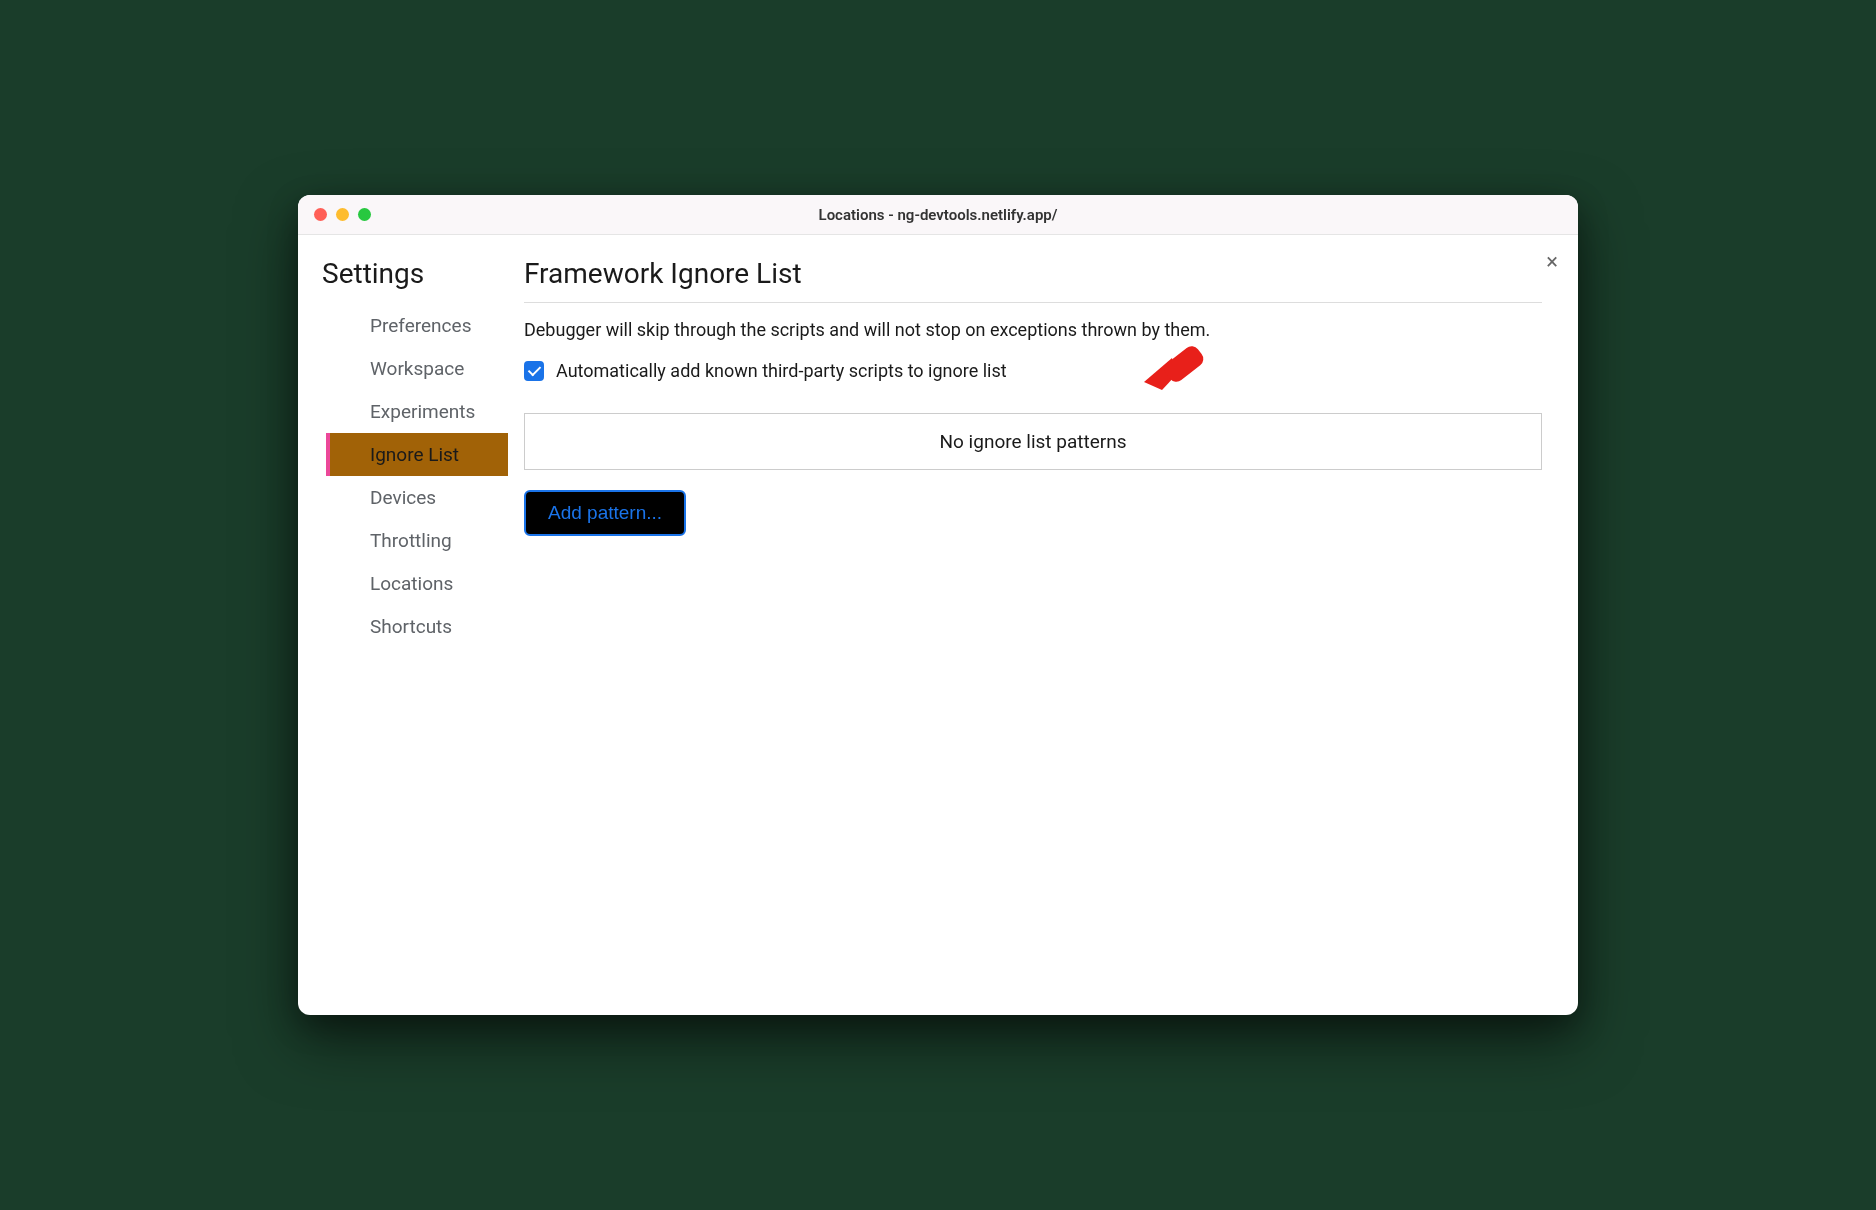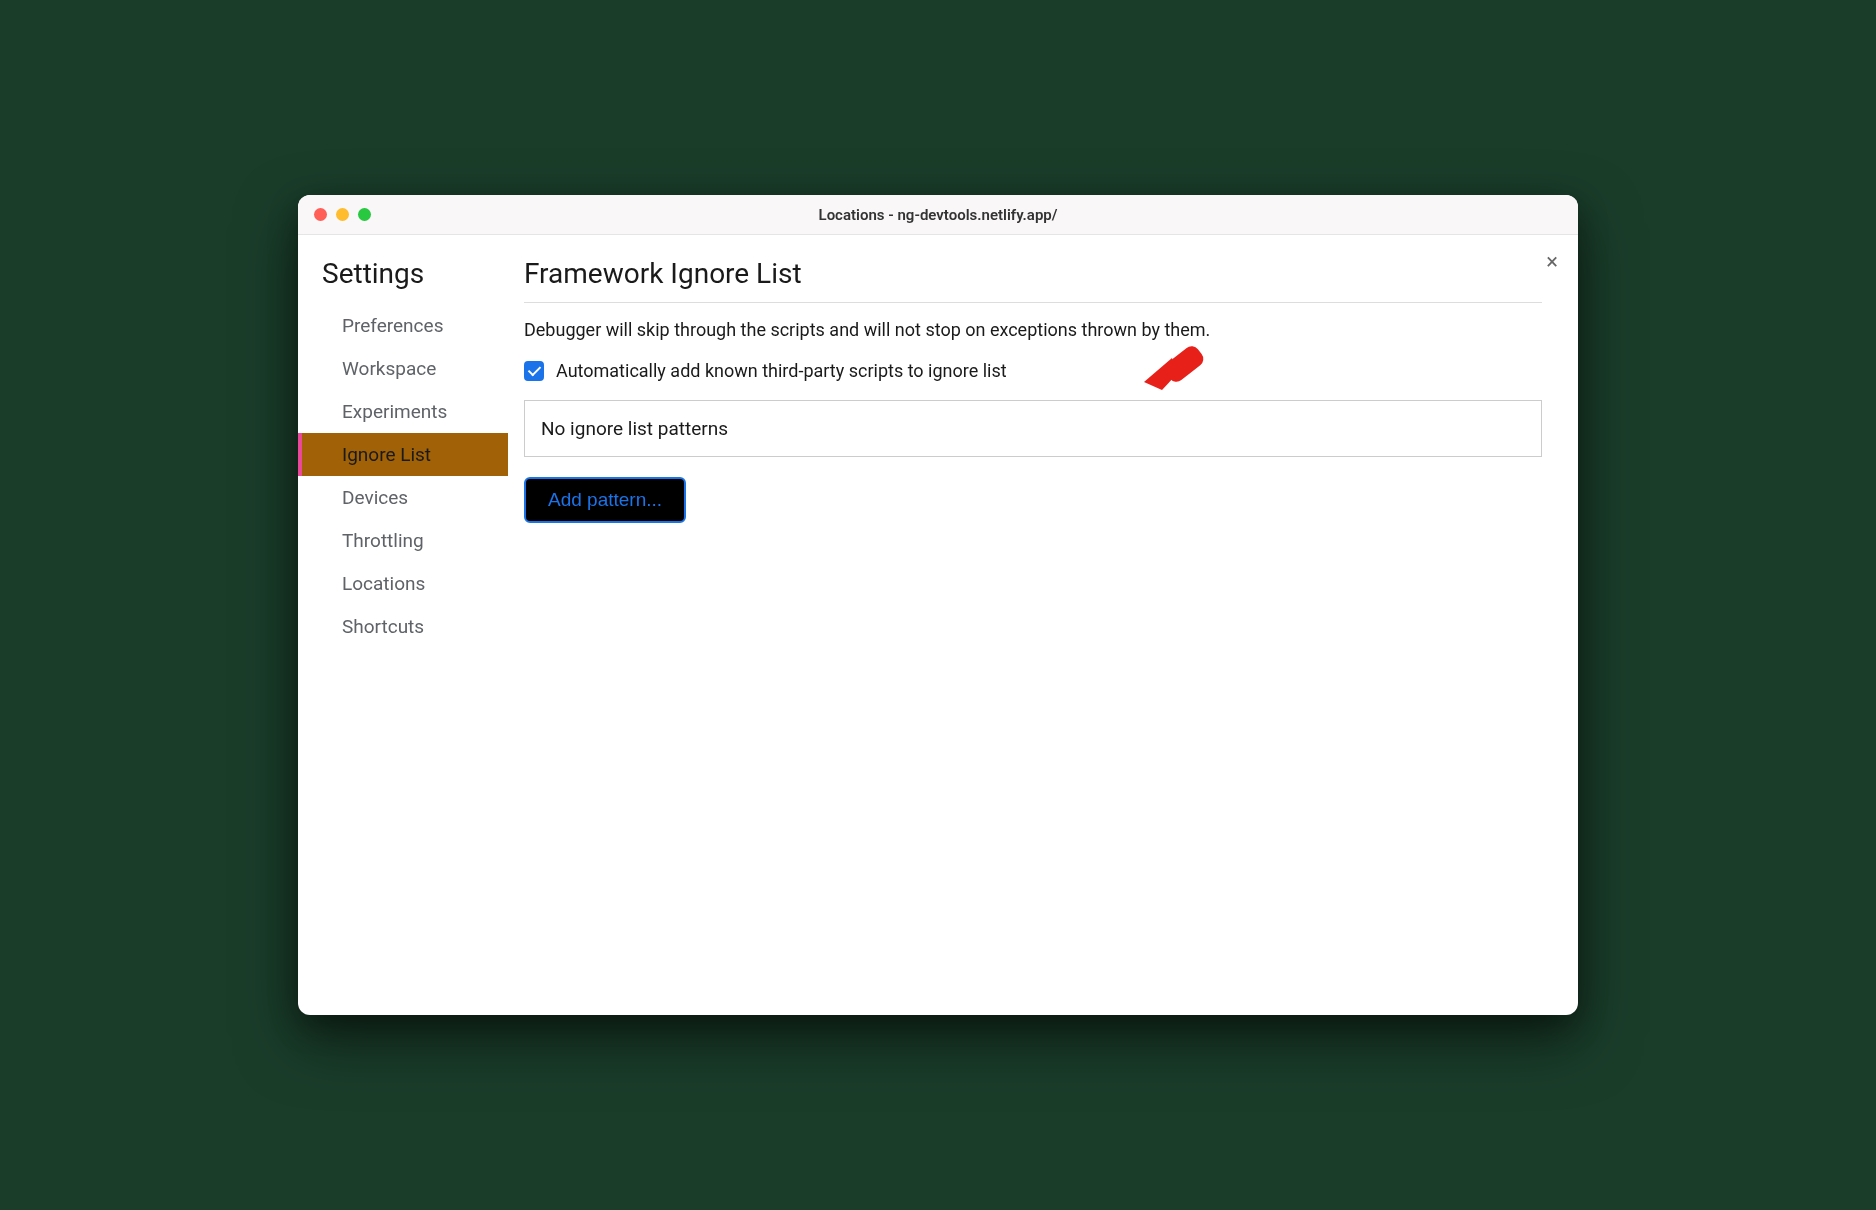--- a/index.html
+++ b/index.html
@@ -80,20 +80,21 @@
       font-weight: 400;
       color: #1a1a1a;
       padding: 0 0 14px 24px;
     }
     .sidebar-item {
       font-size: 19px;
       color: #5f6368;
       padding: 10px 40px;
       cursor: pointer;
       border-left: 4px solid transparent;
+      margin-left: 28px;
     }
     .sidebar-item.active {
       background: #a16207;
       color: #1a1a1a;
       border-left: 4px solid #ec4899;
     }
     .main {
       flex: 1;
       padding: 22px 36px 0 16px;
     }
@@ -143,24 +144,24 @@
     }
     .arrow-annotation {
       position: absolute;
       left: 618px;
       top: -20px;
       pointer-events: none;
     }
     .patterns-box {
       border: 1px solid #ccc;
       padding: 16px;
-      text-align: left;
+      text-align: center;
       font-size: 19px;
       color: #1a1a1a;
-      margin-top: 19px;
+      margin-top: 32px;
       margin-bottom: 20px;
     }
     .add-pattern-btn {
       border: 2px solid #1a73e8;
       background: #000000;
       color: #1a73e8;
       font-size: 19px;
       font-weight: 500;
       padding: 10px 22px;
       border-radius: 6px;

